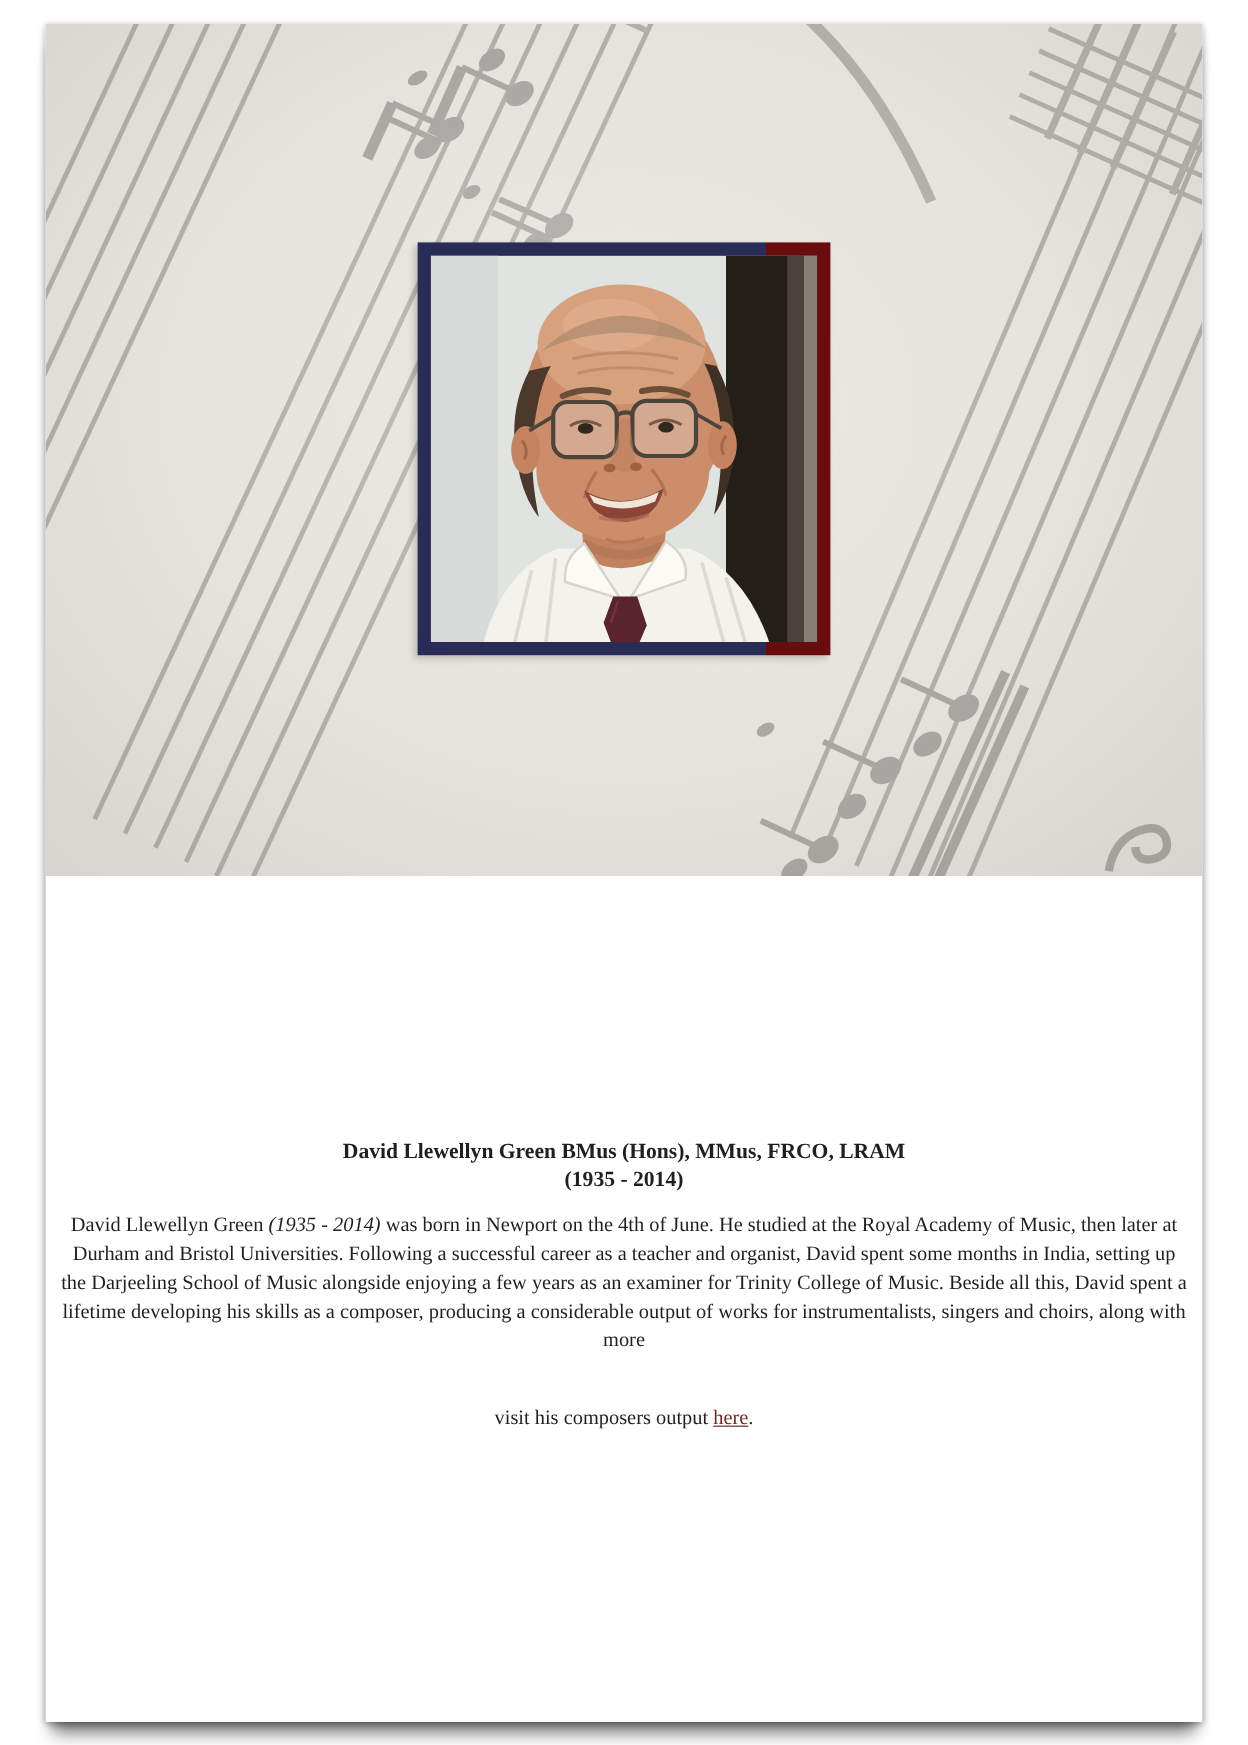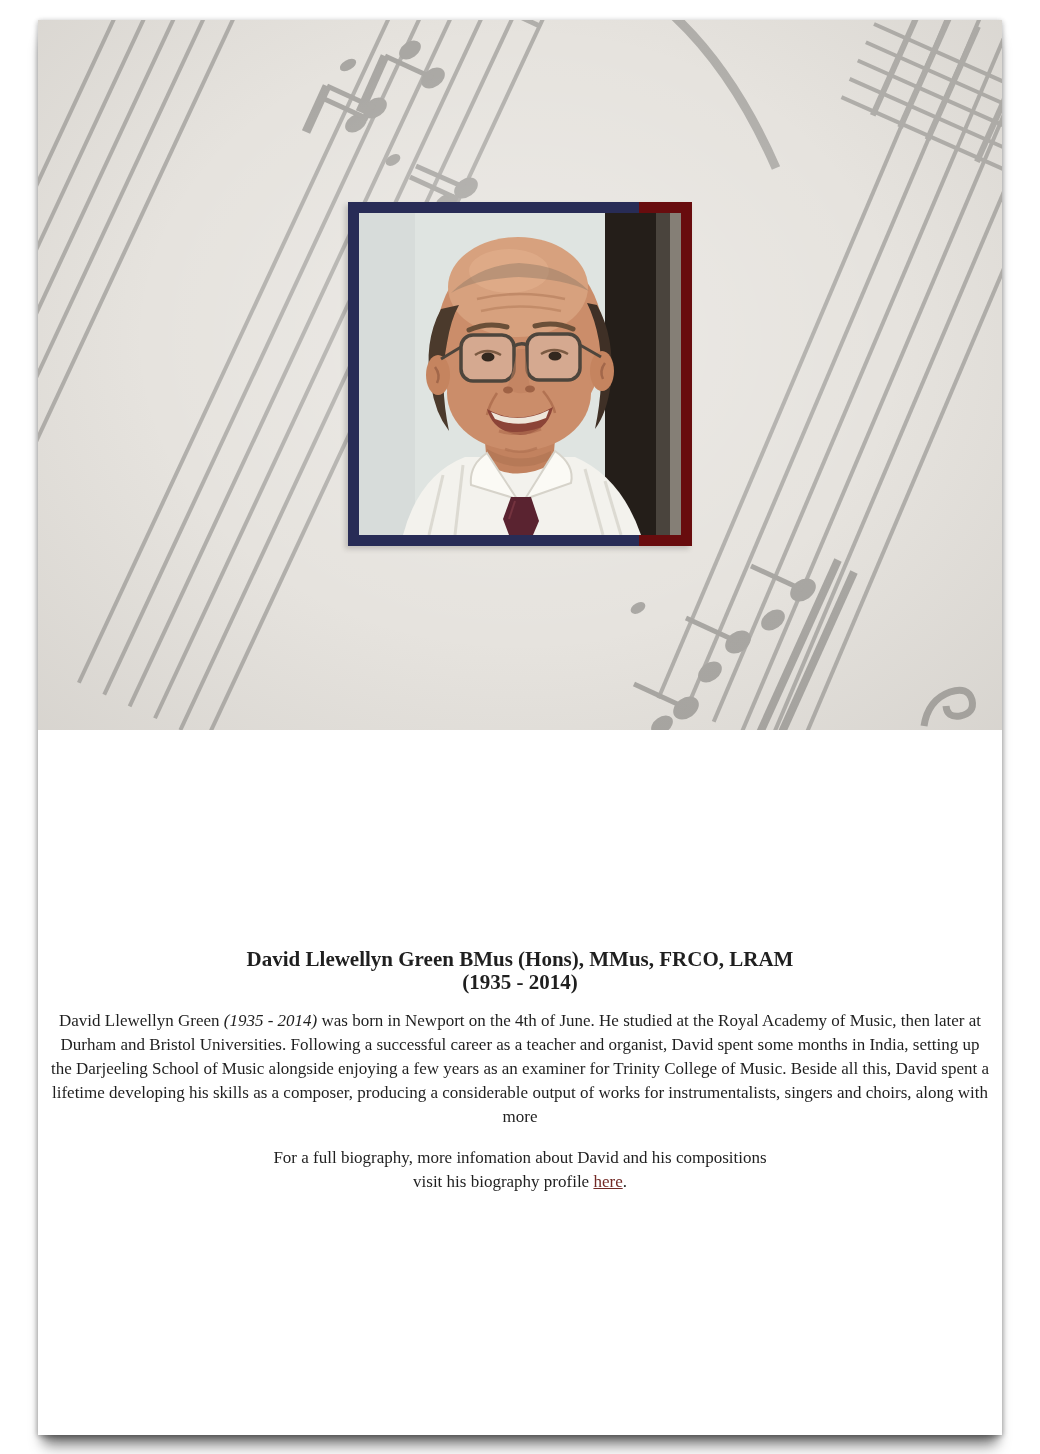--- a/index.html
+++ b/index.html
@@ -61,21 +61,21 @@
     box-sizing: border-box;
     width: 100%; height: 705px;
     padding-top: 218px;
     text-align: center;
     color: var(--text-color, #1f1f1f);
     font-size: 17px;
     line-height: 24px;
   }
   .page-title {
     margin: 0 0 15px 0;
-    font-size: 21px;
+    font-size: 18px;
     line-height: 23px;
     font-weight: bold;
   }
   .bio-paragraph { margin: 11px; padding: 0 1px; }
   .bio-dates { font-style: italic; }
   .cta-paragraph { margin: 17px 0 0 0; }
   .profile-link {
     color: var(--link-color, #722a26);
     text-decoration: underline;
     cursor: pointer;
@@ -239,19 +239,19 @@
       <h1 class="page-title">
         <span>David Llewellyn Green BMus (Hons), MMus, FRCO, LRAM</span><br>
         <span>(1935 - 2014)</span>
       </h1>
 
       <p class="bio-paragraph">
         <span>David Llewellyn Green </span><span class="bio-dates">(1935 - 2014)</span><span> was born in Newport on the 4th of June. He studied at the Royal Academy of Music, then later at Durham and Bristol Universities. Following a successful career as a teacher and organist, David spent some months in India, setting up the Darjeeling School of Music alongside enjoying a few years as an examiner for Trinity College of Music. Beside all this, David spent a lifetime developing his skills as a composer, producing a considerable output of works for instrumentalists, singers and choirs, along with more</span><br>
       </p>
 
       <p class="cta-paragraph">
-        <span>For a full biography, more infomation about David and his compositions</span><br>
-        <span>visit his biography profile </span><a class="profile-link" href="#">here</a><span>.</span>
+        <br>
+        <span>visit his composers output </span><a class="profile-link" href="#">here</a><span>.</span>
       </p>
 
     </div>
   </div>
 </div>
 
 </body></html>

